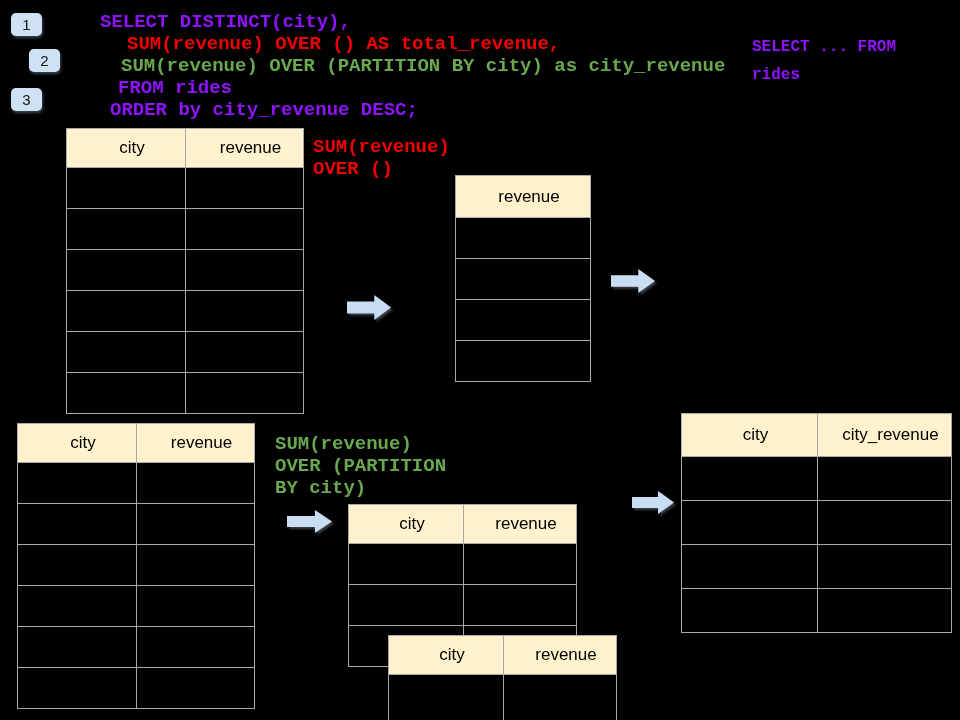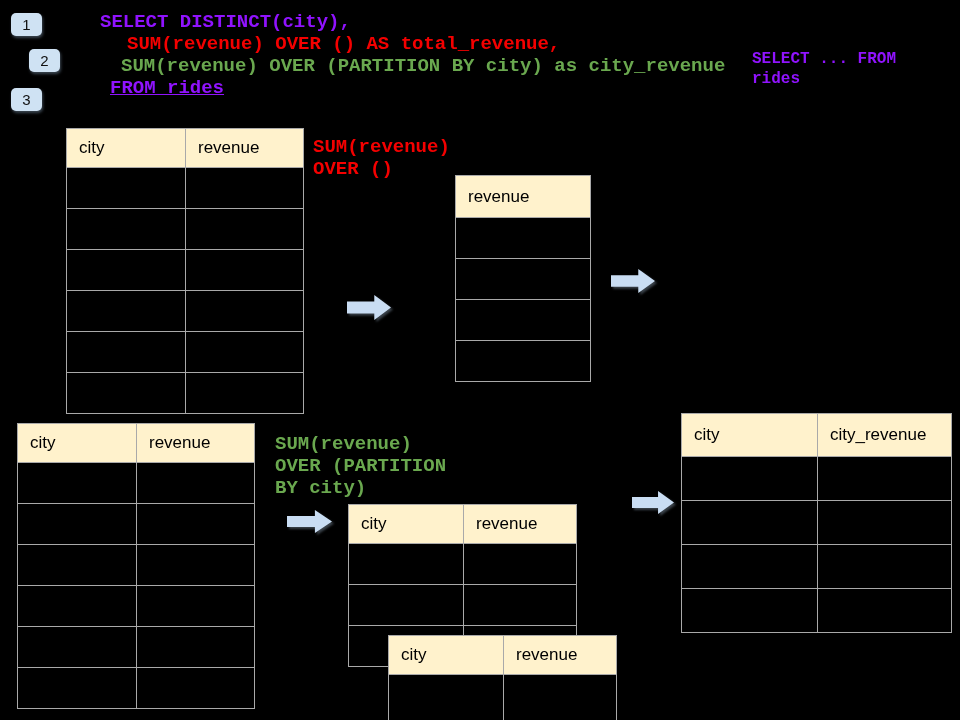--- a/index.html
+++ b/index.html
@@ -13,22 +13,22 @@
     background:var(--bg);font-family:"Liberation Sans",sans-serif;
   }
   
   .code{
     position:absolute;font-family:"Liberation Mono","DejaVu Sans Mono",monospace;
     font-weight:700;font-size:19px;line-height:22px;white-space:pre;
   }
   .block{white-space:pre-line;}
   .purple{color:var(--purple);} .red{color:var(--red);} .green{color:var(--green);}
   .line1{left:88px;top:11px;margin-left:12px;} .line2{left:127px;top:33px;} .line3{left:121px;top:55px;}
-  .line4{left:110px;top:77px;text-decoration:underline;} .line5{left:110px;top:99px;}
-  .snippet{left:752px;top:33px;font-size:16px;line-height:20px;margin-top:16px;}
+  .line4{left:118px;top:77px;} .line5{left:110px;top:99px;}
+  .snippet{left:752px;top:33px;font-size:16px;line-height:28px;}
   .ann-total{left:313px;top:136px;}
   .ann-part{left:275px;top:433px;}
   
   .badge{
     position:absolute;width:31px;height:23px;background:var(--badge);
     border-radius:5px;color:#111;font-size:15px;display:flex;align-items:center;
     justify-content:center;box-shadow:1px 2px 3px rgba(130,155,180,.45);
   }
   .badge-1{left:11px;top:13px;} .badge-2{left:29px;top:49px;} .badge-3{left:11px;top:88px;}
   
@@ -38,21 +38,21 @@
     clip-path:polygon(0 26%,62% 26%,62% 0,100% 50%,62% 100%,62% 74%,0 74%);
   }
   .arrow-a{left:347px;top:295px;width:44px;height:25px;}
   .arrow-b{left:611px;top:269px;width:44px;height:24px;}
   .arrow-c{left:287px;top:510px;width:45px;height:23px;}
   .arrow-d{left:632px;top:491px;width:42px;height:23px;}
   
   table.dtable{position:absolute;border-collapse:collapse;table-layout:fixed;}
   .dtable th{
     background:var(--hfill);border:1px solid var(--tborder);font-weight:400;
-    text-align:left;padding:0 0 0 12px;font-size:17px;color:#000;
+    text-align:center;padding:0 0 0 12px;font-size:17px;color:#000;
     font-family:"Liberation Sans",sans-serif;
   }
   .dtable td{border:1px solid var(--tborder);background:#000;padding:0;}
   .t1{left:66px;top:128px;width:238px;}  .t1 th{height:39px;} .t1 td{height:41px;} .t1 col.c1{width:119px;}
   .t2{left:455px;top:175px;width:136px;} .t2 th{height:42px;} .t2 td{height:41px;}
   .t3{left:17px;top:423px;width:238px;}  .t3 th{height:39px;} .t3 td{height:41px;} .t3 col.c1{width:119px;}
   .t4{left:348px;top:504px;width:229px;z-index:3;} .t4 th{height:39px;} .t4 td{height:41px;} .t4 col.c1{width:115px;}
   .t5{left:388px;top:635px;width:229px;z-index:5;} .t5 th{height:39px;} .t5 td{height:46px;} .t5 col.c1{width:115px;}
   .t6{left:681px;top:413px;width:271px;} .t6 th{height:43px;} .t6 td{height:44px;} .t6 col.c1{width:136px;}
 </style>
@@ -62,20 +62,21 @@
 <div id="canvas">
 
   <div class="badge badge-1">1</div>
   <div class="badge badge-2">2</div>
   <div class="badge badge-3">3</div>
 
   <div class="code purple line1">SELECT DISTINCT(city),</div>
   <div class="code red line2">SUM(revenue) OVER () AS total_revenue,</div>
   <div class="code green line3">SUM(revenue) OVER (PARTITION BY city) as city_revenue</div>
   <div class="code purple line4">FROM rides</div>
+  <div class="code purple line5">ORDER by city_revenue DESC;</div>
 
   <div class="code purple block snippet">SELECT ... FROM
 rides</div>
 
   <div class="code red block ann-total">SUM(revenue)
 OVER ()</div>
 
   <div class="code green block ann-part">SUM(revenue)
 OVER (PARTITION
 BY city)</div>

